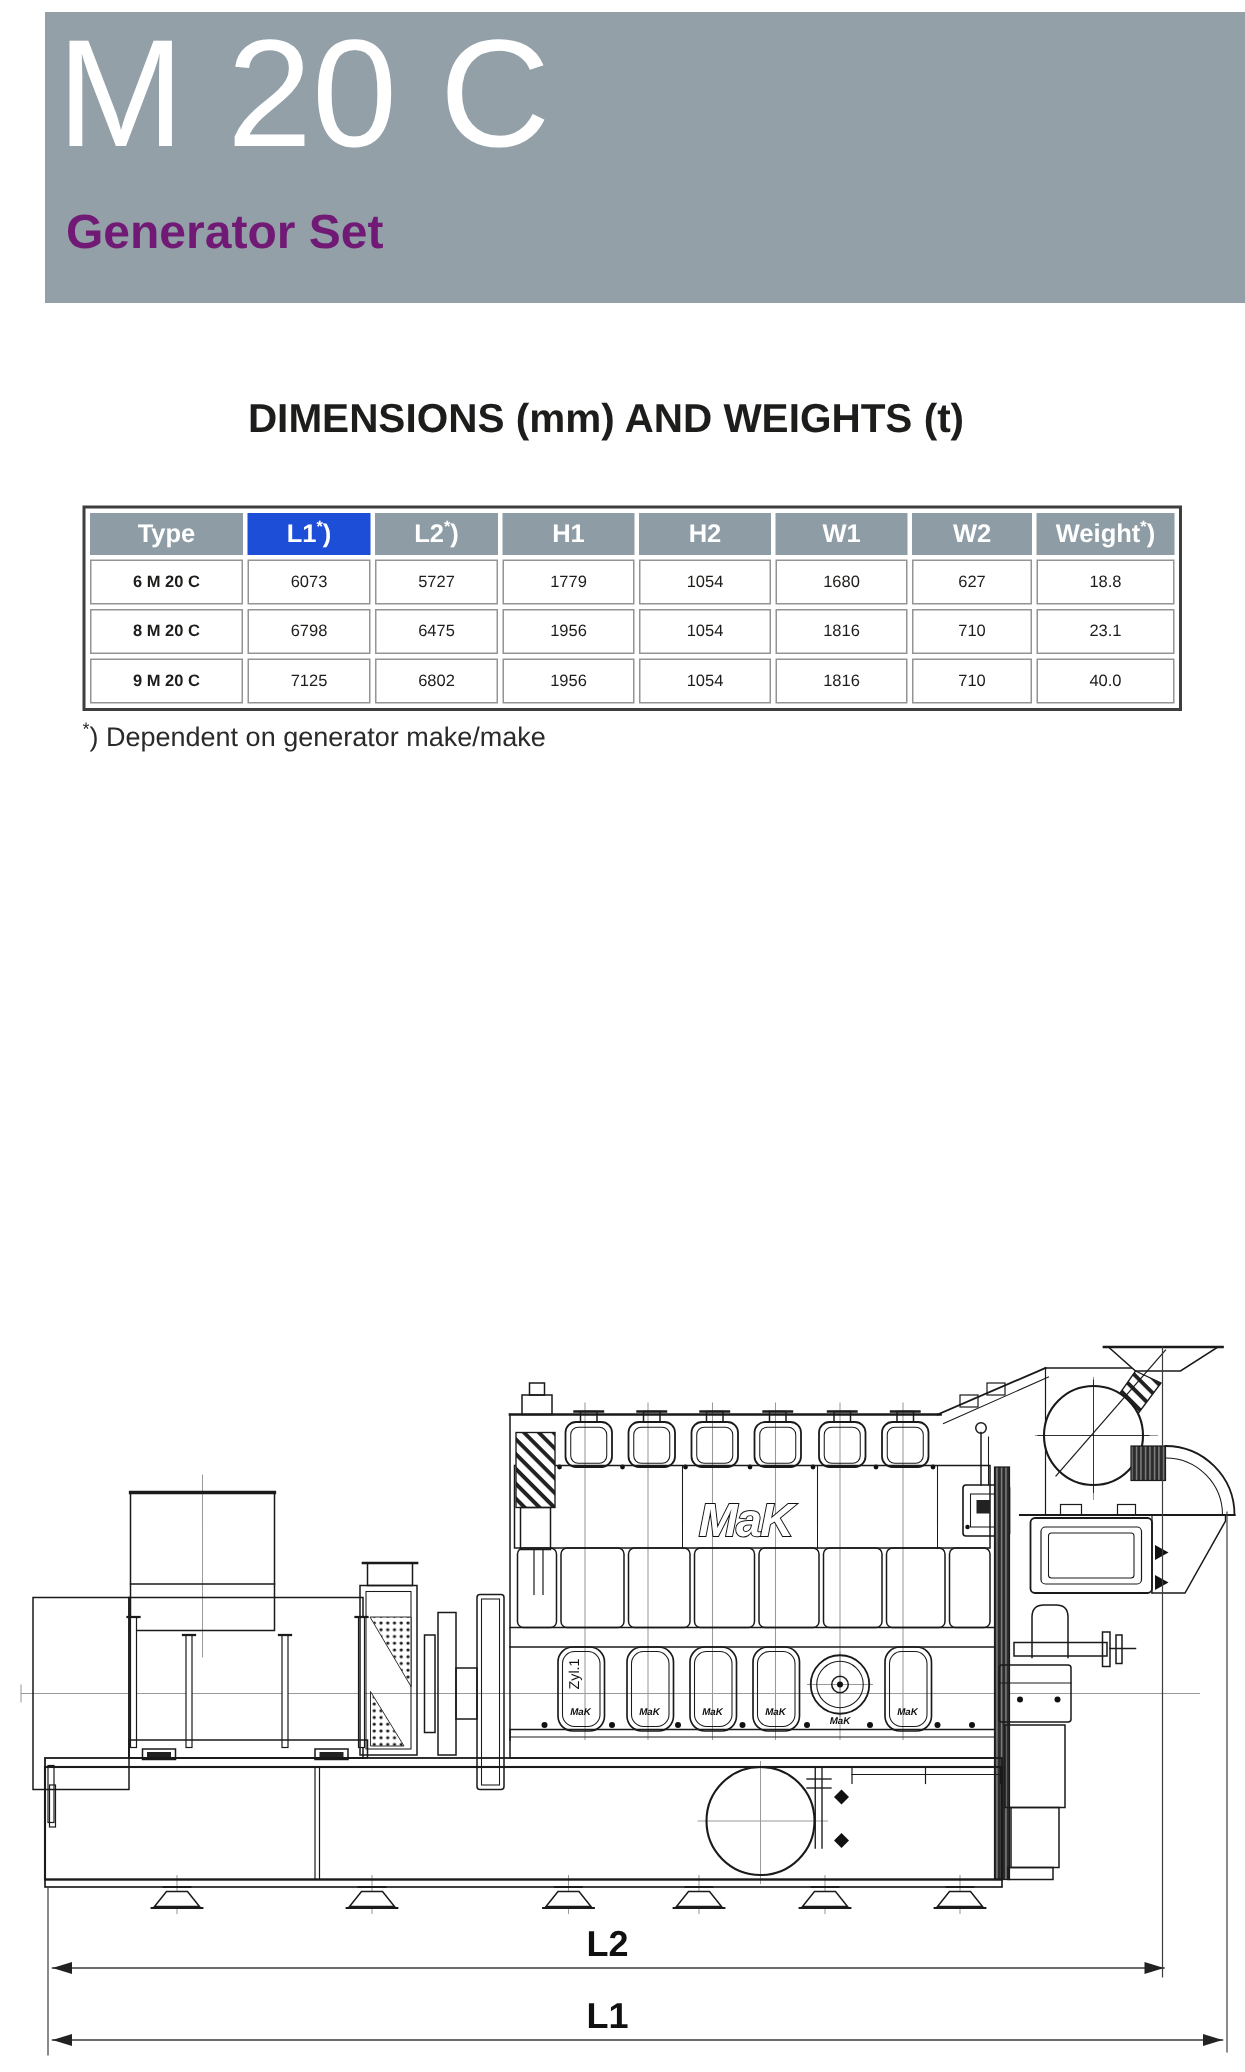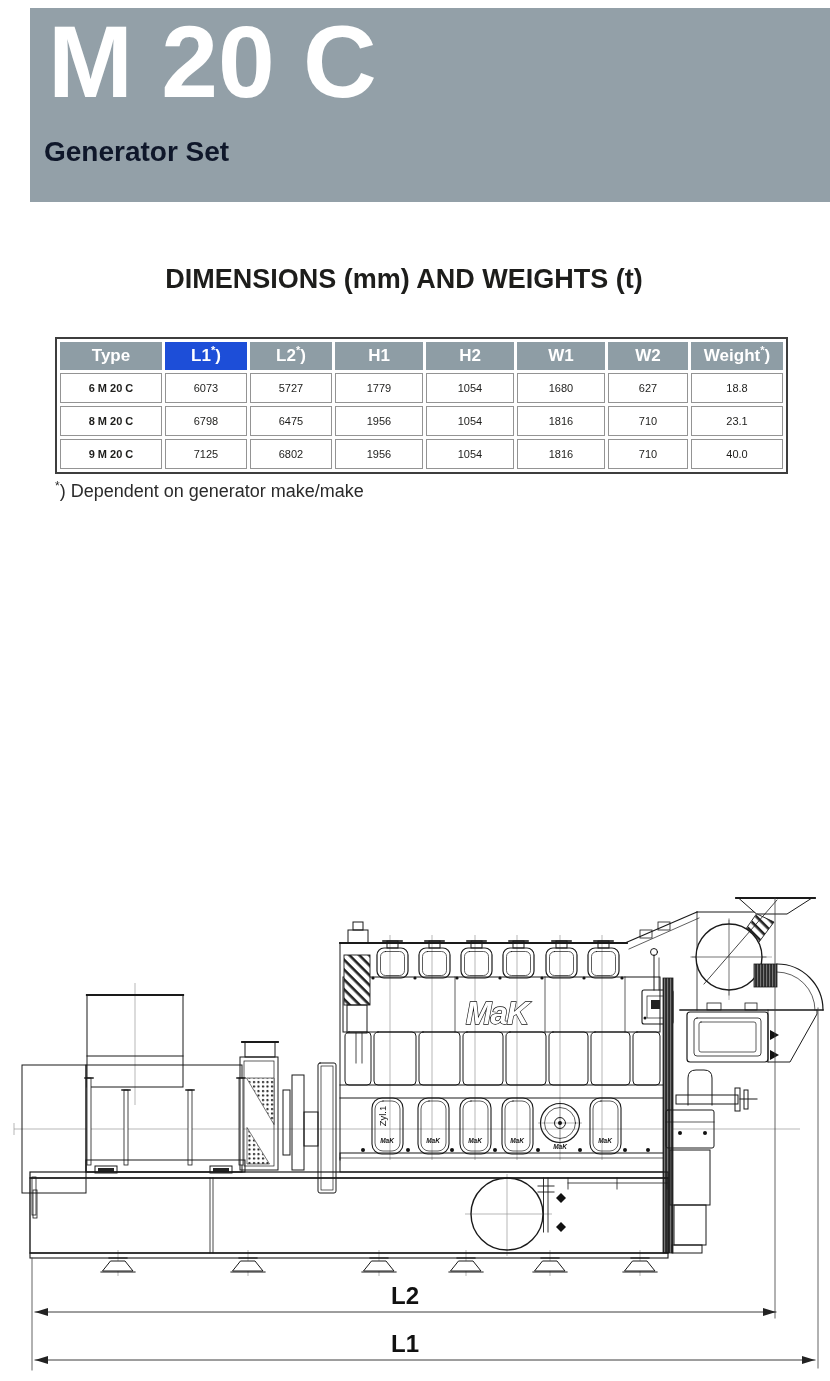--- a/index.html
+++ b/index.html
@@ -1,24 +1,24 @@
 <!DOCTYPE html>
 <html><head>
 <meta charset="utf-8">
 <style>
   html,body{margin:0;padding:0;background:#fff;}
   .page{position:relative;width:830px;height:1381px;background:#ffffff;
         font-family:"Liberation Sans",sans-serif;overflow:hidden;}
 
   
   .banner{position:absolute;left:30px;top:8px;width:800px;height:194px;}
-  .banner .model{position:absolute;left:18px;top:6px;color:#fff;
-        font-size:102px;font-weight:bold;line-height:0.95;letter-spacing:0px;}
-  .banner .subtitle{position:absolute;left:14px;top:128px;color:#0f172a;
-        font-size:28px;font-weight:bold;}
+  .banner .model{position:absolute;left:8px;top:6px;color:#fff;
+        font-size:102px;font-weight:normal;line-height:0.95;letter-spacing:0px;}
+  .banner .subtitle{position:absolute;left:14px;top:128px;color:#701a75;
+        font-size:32px;font-weight:bold;}
 
   
   .section-title{position:absolute;left:0;top:264px;width:808px;margin:0;
         text-align:center;font-size:27px;font-weight:bold;color:#1d1d1b;
         letter-spacing:0px;}
 
   
   .dim-table{position:absolute;left:55px;top:337px;width:722px;
         border-collapse:separate;border-spacing:3px;border:2px solid #3e3e3e;
         background:#fff;table-layout:fixed;}

